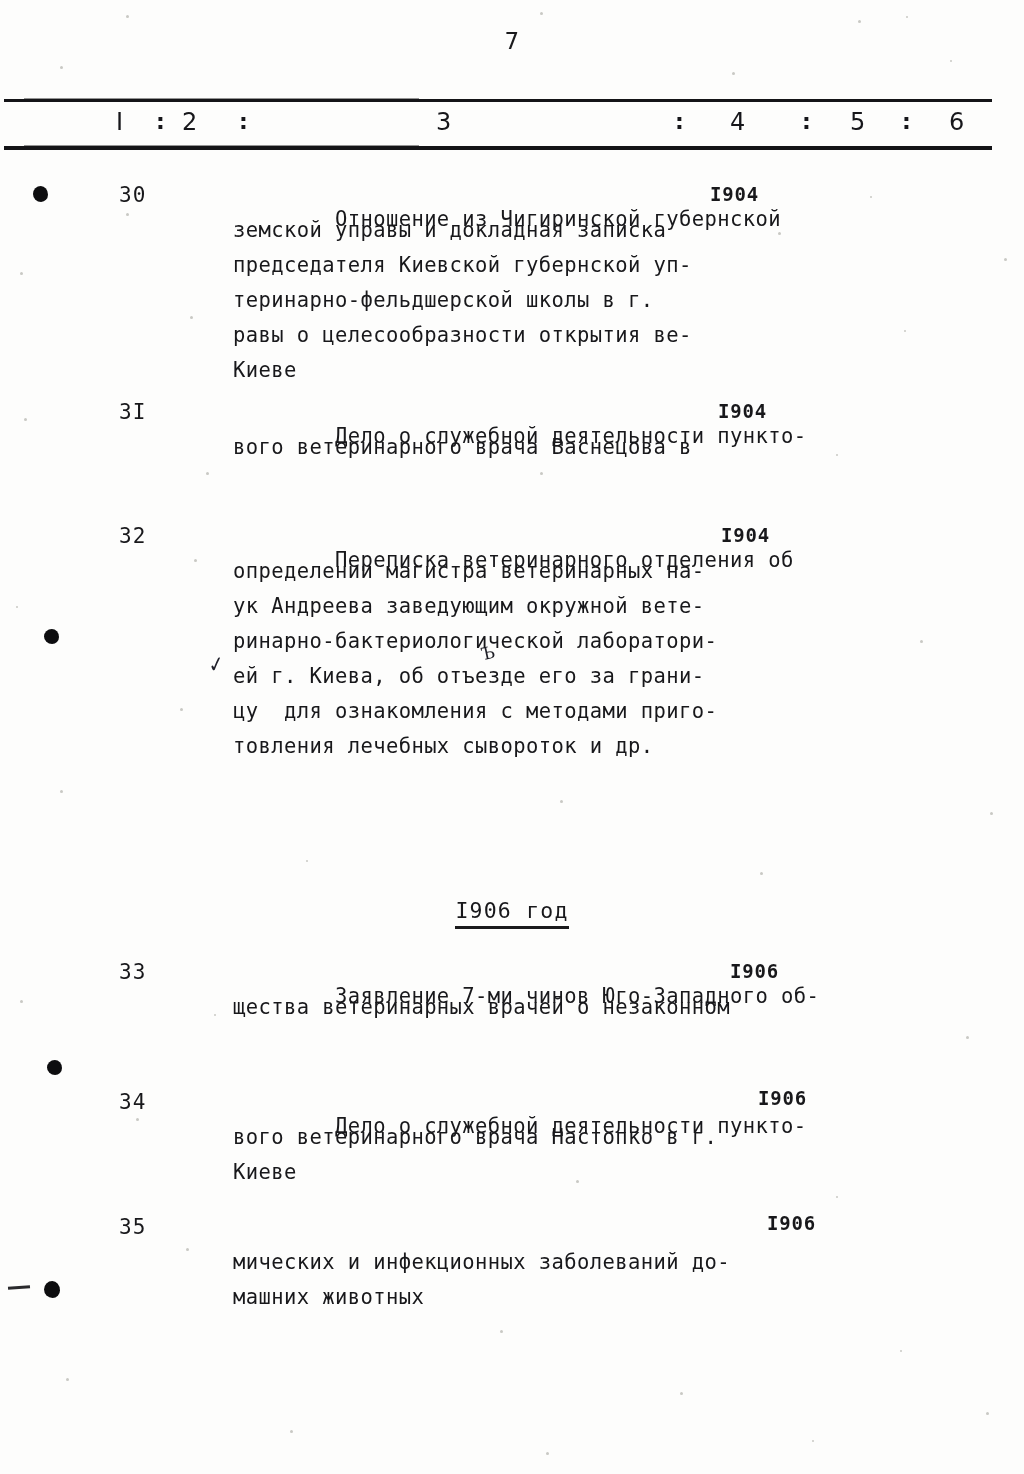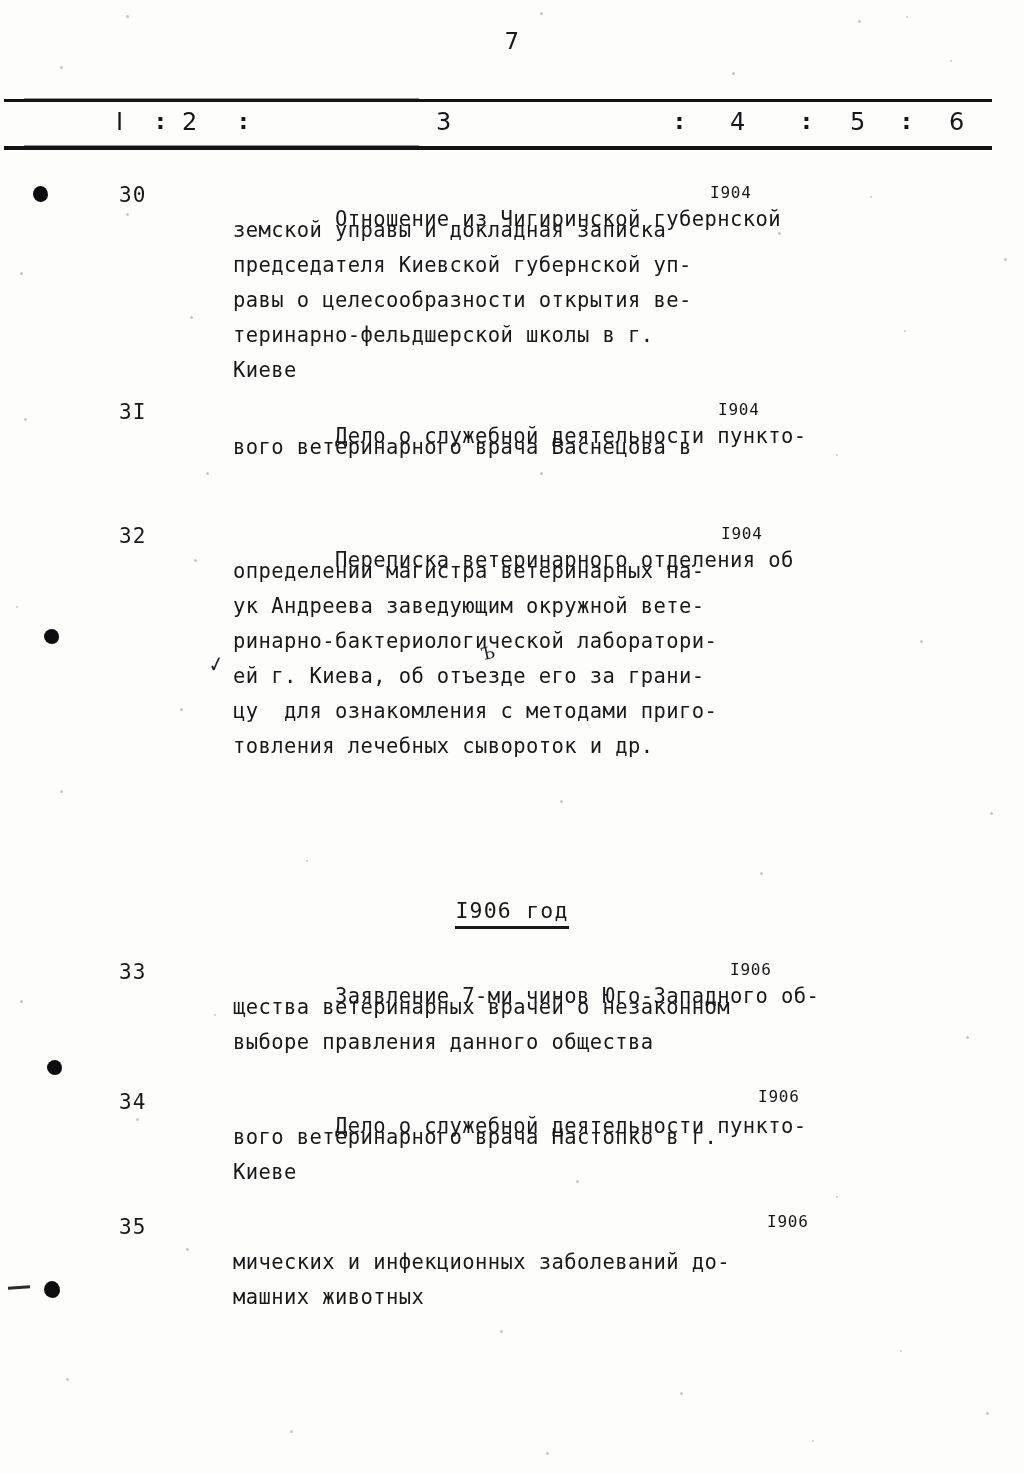--- a/index.html
+++ b/index.html
@@ -99,24 +99,25 @@
   .entry .line {
     position: relative;
     height: 35px;
     font-size: 20.5px;
     letter-spacing: 0.4px;
     white-space: pre;
     color: #18181b;
   }
   .entry .line .yr {
     position: absolute;
-    font-size: 16px;
+    font-size: 19px;
     letter-spacing: 0.8px;
     color: #18181b;
     white-space: pre;
+    font-weight: bold;
   }
 
   
   #year-heading {
     position: absolute;
     top: 898px;
     left: 0;
     width: 1024px;
     text-align: center;
     font-size: 21.5px;
@@ -182,22 +183,22 @@
 
   <div class="entry" style="top:183px;">
     <div class="num">30</div>
     <div class="body">
       <div class="line">
         <span>Отношение из Чигиринской губернской</span>
         <span class="yr" style="left:477px; top:0;">I904</span>
       </div>
       <div class="line">земской управы и докладная записка</div>
       <div class="line">председателя Киевской губернской уп-</div>
+      <div class="line">теринарно-фельдшерской школы в г.</div>
       <div class="line">равы о целесообразности открытия ве-</div>
-      <div class="line">теринарно-фельдшерской школы в г.</div>
       <div class="line">Киеве</div>
     </div>
   </div>
 
   <div class="entry" style="top:400px;">
     <div class="num">3I</div>
     <div class="body">
       <div class="line">
         <span>Дело о служебной деятельности пункто-</span>
         <span class="yr" style="left:485px; top:0;">I904</span>
@@ -230,21 +231,20 @@
   </div>
 
   <div class="entry" style="top:960px;">
     <div class="num">33</div>
     <div class="body">
       <div class="line">
         <span>Заявление 7-ми чинов Юго-Западного об-</span>
         <span class="yr" style="left:497px; top:0;">I906</span>
       </div>
       <div class="line">щества ветеринарных врачей о незаконном</div>
-      <div class="line">выборе правления данного общества</div>
     </div>
   </div>
 
   <div class="entry" style="top:1090px;">
     <div class="num">34</div>
     <div class="body">
       <div class="line">
         <span>Дело о служебной деятельности пункто-</span>
         <span class="yr" style="left:525px; top:-3px;">I906</span>
       </div>

